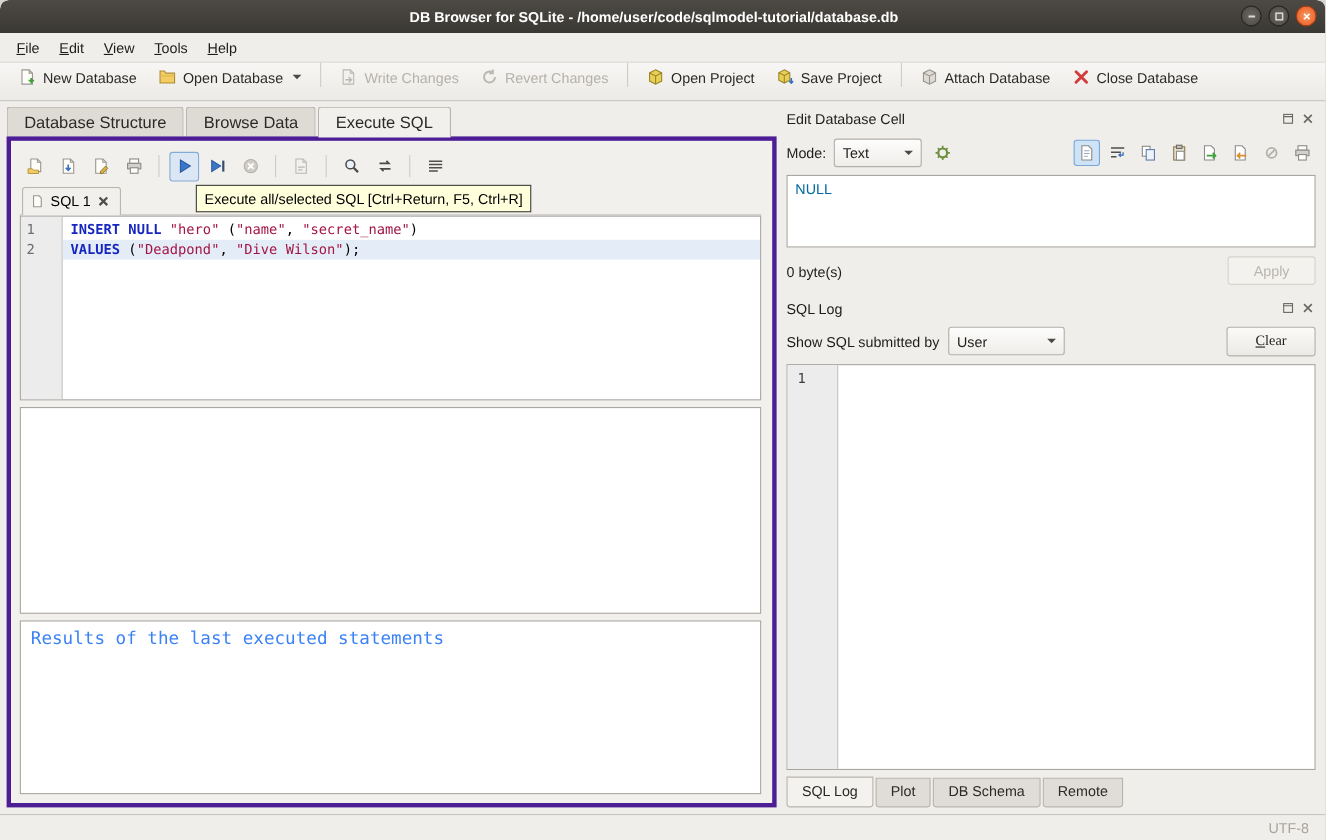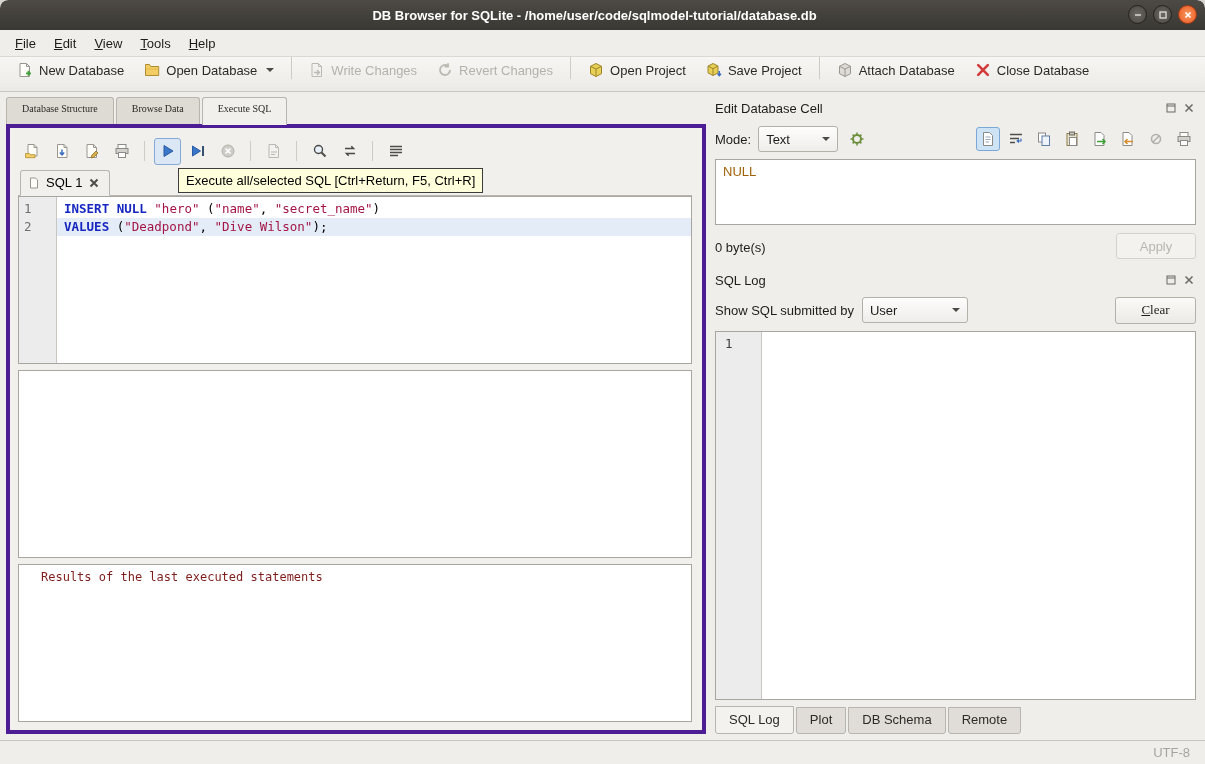--- a/index.html
+++ b/index.html
@@ -26,21 +26,21 @@
   .dd-arrow { width:0; height:0; border-left:4px solid transparent; border-right:4px solid transparent; border-top:4px solid #4c4a45; margin-left:3px; }
   .ic { width:16px; height:16px; flex:none; }
   .ic12 { width:12px; height:12px; flex:none; }
 
   
   .content { flex:1; display:flex; min-height:0; }
 
   
   .left-panel { width:706px; flex:none; display:flex; flex-direction:column; padding:5px 0 6px 6px; }
   .main-tabs { display:flex; height:27px; flex:none; }
-  .tab { padding:5px 15px; font-size:10px; color:#2c2a26; background:#dedbd5; border:1px solid #b8b4ae; border-bottom:none; border-radius:3px 3px 0 0; margin-right:2px;font-family:Liberation Serif, serif; }
+  .tab { padding:5px 15px; font-size:15px; color:#2c2a26; background:#dedbd5; border:1px solid #b8b4ae; border-bottom:none; border-radius:3px 3px 0 0; margin-right:2px; }
   .tab.active { background:#f2f0ed; position:relative; z-index:2; margin-bottom:-1px; padding-bottom:6px; }
   .panel-body { flex:1; border:4px solid #4c1d95; background:#f2f0ed; padding:6px 10px 8px 8px; display:flex; flex-direction:column; min-height:0; }
 
   .sql-toolbar { height:34px; display:flex; align-items:center; gap:3px; flex:none; }
   .tbtn { width:27px; height:27px; display:flex; align-items:center; justify-content:center; border:1px solid transparent; border-radius:3px; }
   .tbtn.hovered { background:#dbe7f5; border-color:#84abd8; }
   .stb-sep { width:1px; height:20px; background:#cfcbc5; margin:0 6px; }
 
   .subtab-row { height:28px; display:flex; align-items:flex-end; border-bottom:1px solid #b8b4ae; flex:none; }
   .subtab { display:flex; align-items:center; gap:6px; padding:4px 9px 5px 7px; font-size:13px; background:#f2f0ed; border:1px solid #b8b4ae; border-bottom:1px solid #f2f0ed; border-radius:3px 3px 0 0; margin:0 0 -1px 2px; position:relative; z-index:2; }
@@ -49,41 +49,41 @@
   .gutter { width:38px; flex:none; background:#ececec; border-right:1px solid #c9c6c1; color:#6e6e6e; padding:3px 0 0 5px; }
   .ln { height:18px; line-height:18px; }
   .code { flex:1; padding-top:3px; }
   .code-line { height:18px; line-height:18px; white-space:pre; padding-left:7px; }
   .code-line.current { background:#e4ecf7; }
   .tk-kw { color:#1626c0; font-weight:bold; white-space:pre; }
   .tk-str { color:#a31545; white-space:pre; }
   .tk-pl { color:#000000; white-space:pre; }
 
   .grid-area { height:188px; flex:none; border:1px solid #a9a5a0; background:#ffffff; margin-top:6px; }
-  .results-area { flex:1; border:1px solid #a9a5a0; background:#ffffff; margin-top:6px; padding:5px 22px; font-family:"DejaVu Sans Mono", monospace; font-size:12px; color:#7f1d1d; }
+  .results-area { flex:1; border:1px solid #a9a5a0; background:#ffffff; margin-top:6px; padding:5px 9px; font-family:"DejaVu Sans Mono", monospace; font-size:16px; color:#3b82f6; }
 
   .splitter { width:5px; flex:none; }
 
   
   .right-panel { flex:1; display:flex; flex-direction:column; padding:5px 9px 6px 4px; min-width:0; }
   .dock-header { height:22px; display:flex; align-items:center; font-size:13px; color:#1f1d1a; flex:none; }
   .dock-title { flex:1; }
   .dock-btn { width:15px; height:15px; display:flex; align-items:center; justify-content:center; margin-left:3px; }
 
   .mode-row { height:32px; display:flex; align-items:center; gap:7px; margin-top:4px; flex:none; }
   .field-label { font-size:13px; color:#1f1d1a; }
   .combo { height:26px; border:1px solid #b4b0aa; background:linear-gradient(#fdfdfc,#efedea); border-radius:3px; display:flex; align-items:center; padding:0 7px; font-size:13px; color:#1f1d1a; }
   .combo .c-arrow { width:0; height:0; border-left:4px solid transparent; border-right:4px solid transparent; border-top:4px solid #4c4a45; margin-left:auto; }
   .combo.mode { width:80px; }
   .combo.user { width:106px; }
   .cell-icons { display:flex; align-items:center; gap:4px; margin-left:auto; }
   .cicon { width:24px; height:24px; display:flex; align-items:center; justify-content:center; border:1px solid transparent; border-radius:3px; }
   .cicon.selected { background:#cfe3f7; border-color:#7aa7d8; }
 
-  .cell-edit { height:66px; flex:none; border:1px solid #a9a5a0; background:#ffffff; margin-top:4px; padding:4px 7px; font-size:13px; color:#a16207; }
+  .cell-edit { height:66px; flex:none; border:1px solid #a9a5a0; background:#ffffff; margin-top:4px; padding:4px 7px; font-size:13px; color:#0369a1; }
 
   .cell-info { flex:none; display:flex; margin-top:8px; }
   .cell-info-text { flex:1; font-size:13px; color:#1f1d1a; }
   .cell-info-text .row2 { margin-top:7px; }
   .apply-btn { align-self:flex-end; width:80px; height:26px; border:1px solid #d6d3cd; border-radius:3px; background:#f4f2ef; color:#b9b5af; font-size:13px; display:flex; align-items:center; justify-content:center; }
 
   .sqllog-header { margin-top:10px; }
   .filter-row { height:34px; display:flex; align-items:center; gap:8px; margin-top:2px; flex:none; }
   .clear-btn { margin-left:auto; width:81px; height:27px; border:1px solid #b4b0aa; border-radius:3px; background:linear-gradient(#fbfaf8,#eceae6); font-size:13px; color:#1f1d1a; display:flex; align-items:center; justify-content:center; }
   .clear-btn span { display:inline-block;font-family:Liberation Serif, serif; }

